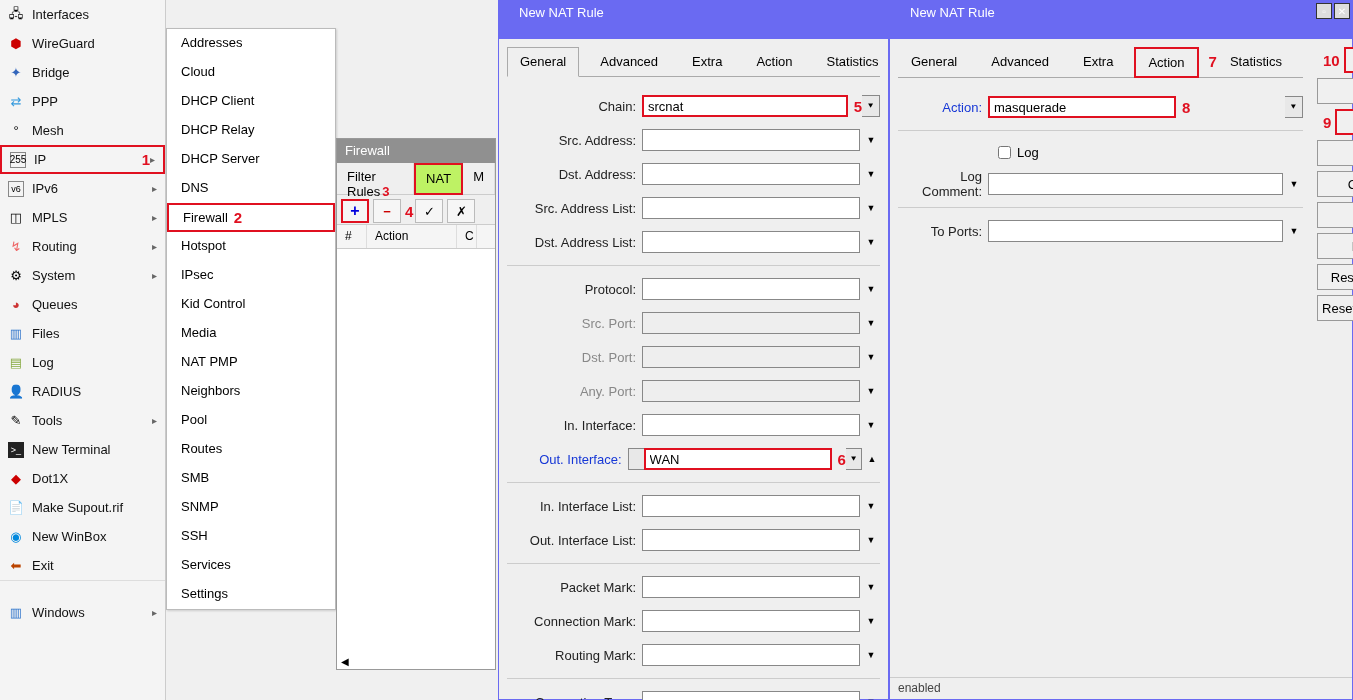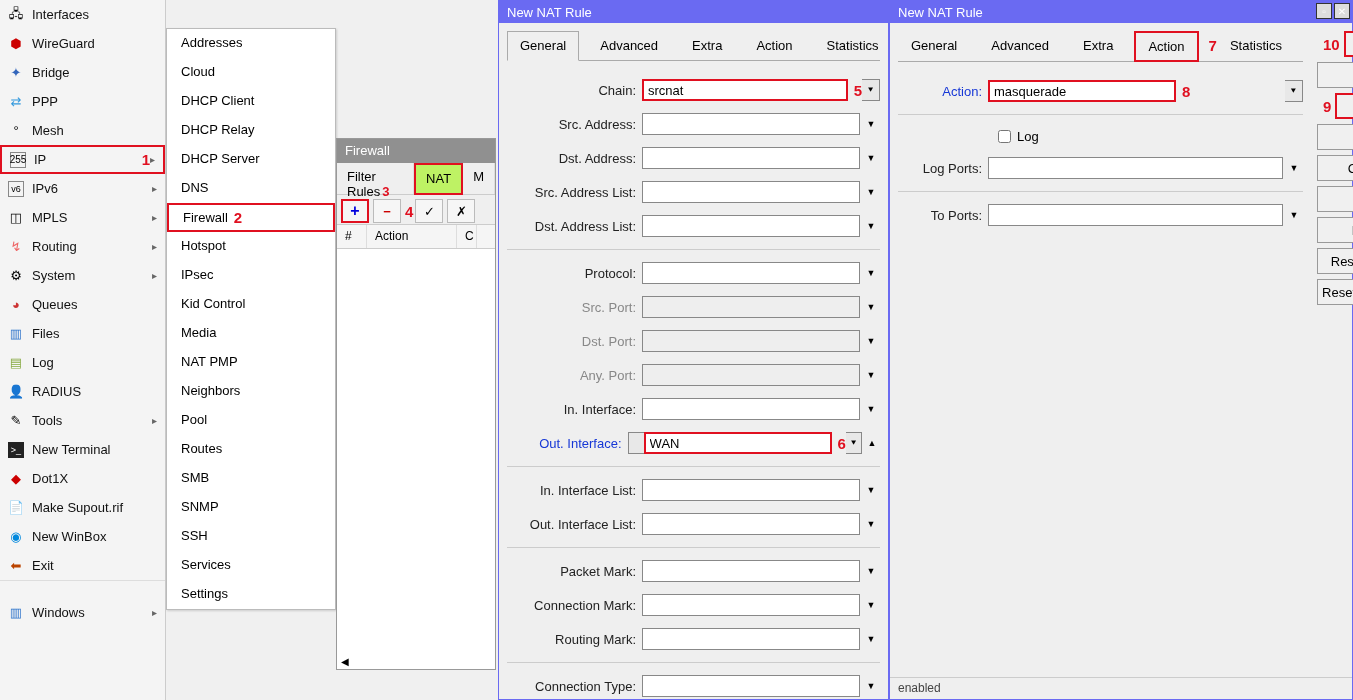--- a/index.html
+++ b/index.html
@@ -23,21 +23,21 @@
 .tab { padding: 6px 10px; border-right: 1px solid #ddd; cursor: pointer; background: #efefef; }
 .tab.active { background: #bef264; border-bottom: 1px solid #fff; margin-bottom: -1px; }
 .toolbar { display: flex; padding: 4px; border-bottom: 1px solid #ccc; height: 30px; }
 .tool-btn { width: 28px; height: 24px; border: 1px solid #bbb; margin-right: 4px; display: flex; align-items: center; justify-content: center; background: #f6f6f6; cursor: pointer; }
 .col-headers { display: flex; border-bottom: 1px solid #ccc; height: 24px; background: #f5f5f5; }
 .col-header { padding: 4px 8px; border-right: 1px solid #ddd; font-size: 12px; }
 
 
 .nat-dialog1 { position: absolute; left: 498px; top: 0; width: 391px; height: 700px; background: #efefef; border: 1px solid #6a6af2; }
 .nat-dialog2 { position: absolute; left: 889px; top: 0; width: 464px; height: 700px; background: #efefef; border: 1px solid #6a6af2; }
-.dlg-title { background: #6a6af2; color: #fff; padding: 4px 8px; height: 22px; position: relative; }
+.dlg-title { background: #6a6af2; color: #fff; padding: 4px 20px; height: 38px; position: relative; }
 .dlg-controls { position: absolute; right: 2px; top: 2px; display: flex; gap: 2px; }
 .dlg-ctrl { width: 16px; height: 16px; border: 1px solid #333; background: #ddd; display: flex; align-items: center; justify-content: center; font-size: 10px; cursor: pointer; }
 
 .dlg-body { display: flex; }
 .dlg-main { flex: 1; padding: 8px; }
 .dlg-side { width: 130px; padding: 8px 6px; }
 .side-btn { width: 118px; height: 26px; margin-bottom: 5px; border: 1px solid #999; background: #f0f0f0; cursor: pointer; display: block; }
 
 .nat-tabs { display: flex; border-bottom: 1px solid #aaa; margin-bottom: 12px; }
 .nat-tab { padding: 6px 12px; border: 1px solid transparent; cursor: pointer; margin-right: 8px; }
@@ -350,21 +350,21 @@
           <span class="red-num">8</span>
           <span style="flex:1"></span>
           <span class="form-dropdown">⯆</span>
         </div>
       <div class="divider"></div>
       <div class="checkbox-row">
           <input type="checkbox" style="">
           <span>Log</span>
         </div>
       <div class="form-row">
-          <span class="form-label" style="width:90px">Log Ports:</span>
+          <span class="form-label" style="width:90px">Log Comment:</span>
           <input class="form-input" style="">
           <span class="form-tridown">▼</span>
         </div>
       <div class="divider"></div>
       <div class="form-row">
           <span class="form-label" style="width:90px">To Ports:</span>
           <input class="form-input" style="">
           <span class="form-tridown">▼</span>
         </div>
     </div>

